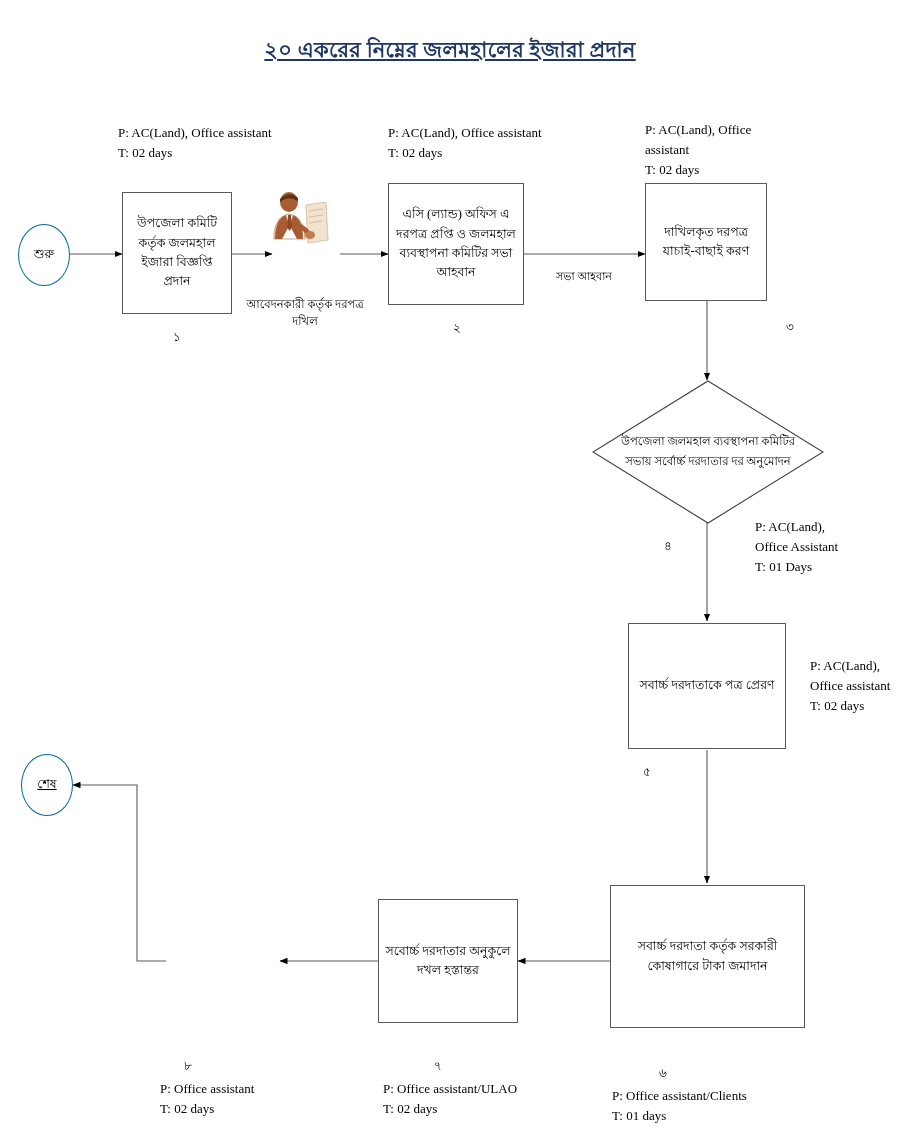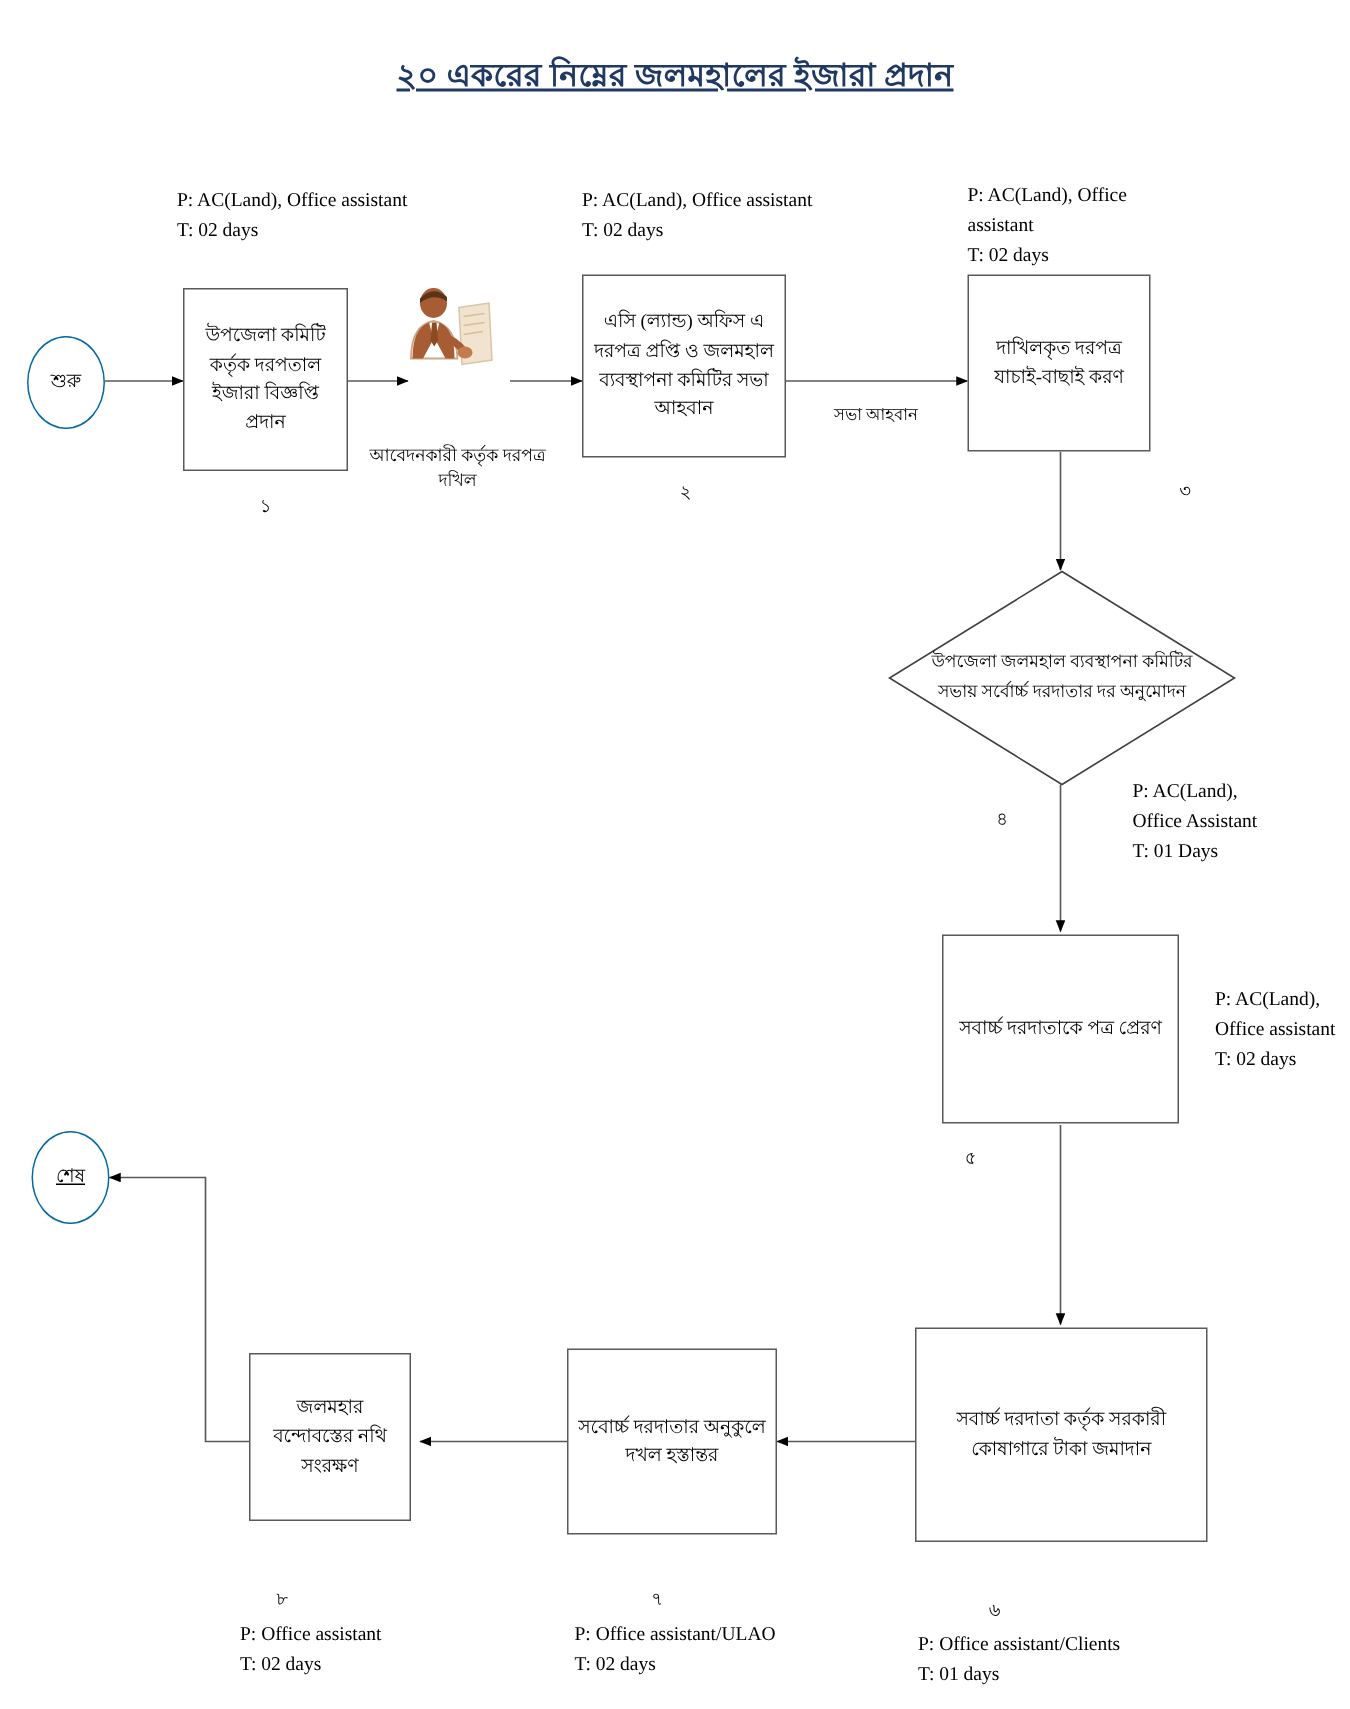--- a/index.html
+++ b/index.html
@@ -159,21 +159,21 @@
 
   <div class="title">২০ একরের নিম্নের জলমহালের ইজারা প্রদান</div>
 
   <div class="terminator" style="left:18px; top:196px; width:52px; height:62px;">
     <span>শুরু</span>
   </div>
 
   <div class="meta" style="left:118px; top:95px; width:260px;">P: AC(Land), Office assistant
 T: 02 days</div>
   <div class="node" style="left:122px; top:164px; width:110px; height:122px;">
-    <span>উপজেলা কমিটি কর্তৃক দরপতাল ইজারা বিজ্ঞপ্তি প্রদান</span>
+    <span>উপজেলা কমিটি কর্তৃক জলমহাল ইজারা বিজ্ঞপ্তি প্রদান</span>
   </div>
   <div class="step-num" style="left:152px; top:300px; width:50px;">১</div>
 
   <div class="person-icon" style="left:262px; top:163px; width:74px; height:58px;">
     <svg viewBox="0 0 74 58" width="74" height="58" xmlns="http://www.w3.org/2000/svg">
 
       <path d="M44,14 L64,11 L66,49 L46,52 Z" fill="#F2E3CE" stroke="#D9C4A3" stroke-width="1"></path>
       <path d="M47,20 L61,18" stroke="#D6BE9C" stroke-width="1"></path>
       <path d="M47,26 L61,24" stroke="#D6BE9C" stroke-width="1"></path>
       <path d="M47,32 L60,30" stroke="#D6BE9C" stroke-width="1"></path>
@@ -236,23 +236,20 @@
   <div class="meta" style="left:612px; top:1058px; width:230px;">P: Office assistant/Clients
 T: 01 days</div>
 
   <div class="node" style="left:378px; top:871px; width:140px; height:124px;">
     <span>সবোর্চ্চ দরদাতার অনুকুলে দখল হস্তান্তর</span>
   </div>
   <div class="step-num" style="left:413px; top:1029px; width:50px;">৭</div>
   <div class="meta" style="left:383px; top:1051px; width:240px;">P: Office assistant/ULAO
 T: 02 days</div>
 
-  <div class="node" style="left:166px; top:874px; width:108px; height:112px;">
-    <span>জলমহার বন্দোবস্তের নথি সংরক্ষণ</span>
-  </div>
   <div class="step-num" style="left:163px; top:1029px; width:50px;">৮</div>
   <div class="meta" style="left:160px; top:1051px; width:220px;">P: Office assistant
 T: 02 days</div>
 
   <div class="terminator" style="left:21px; top:726px; width:52px; height:62px;text-decoration:underline;">
     <span>শেষ</span>
   </div>
 
 </div>
 

